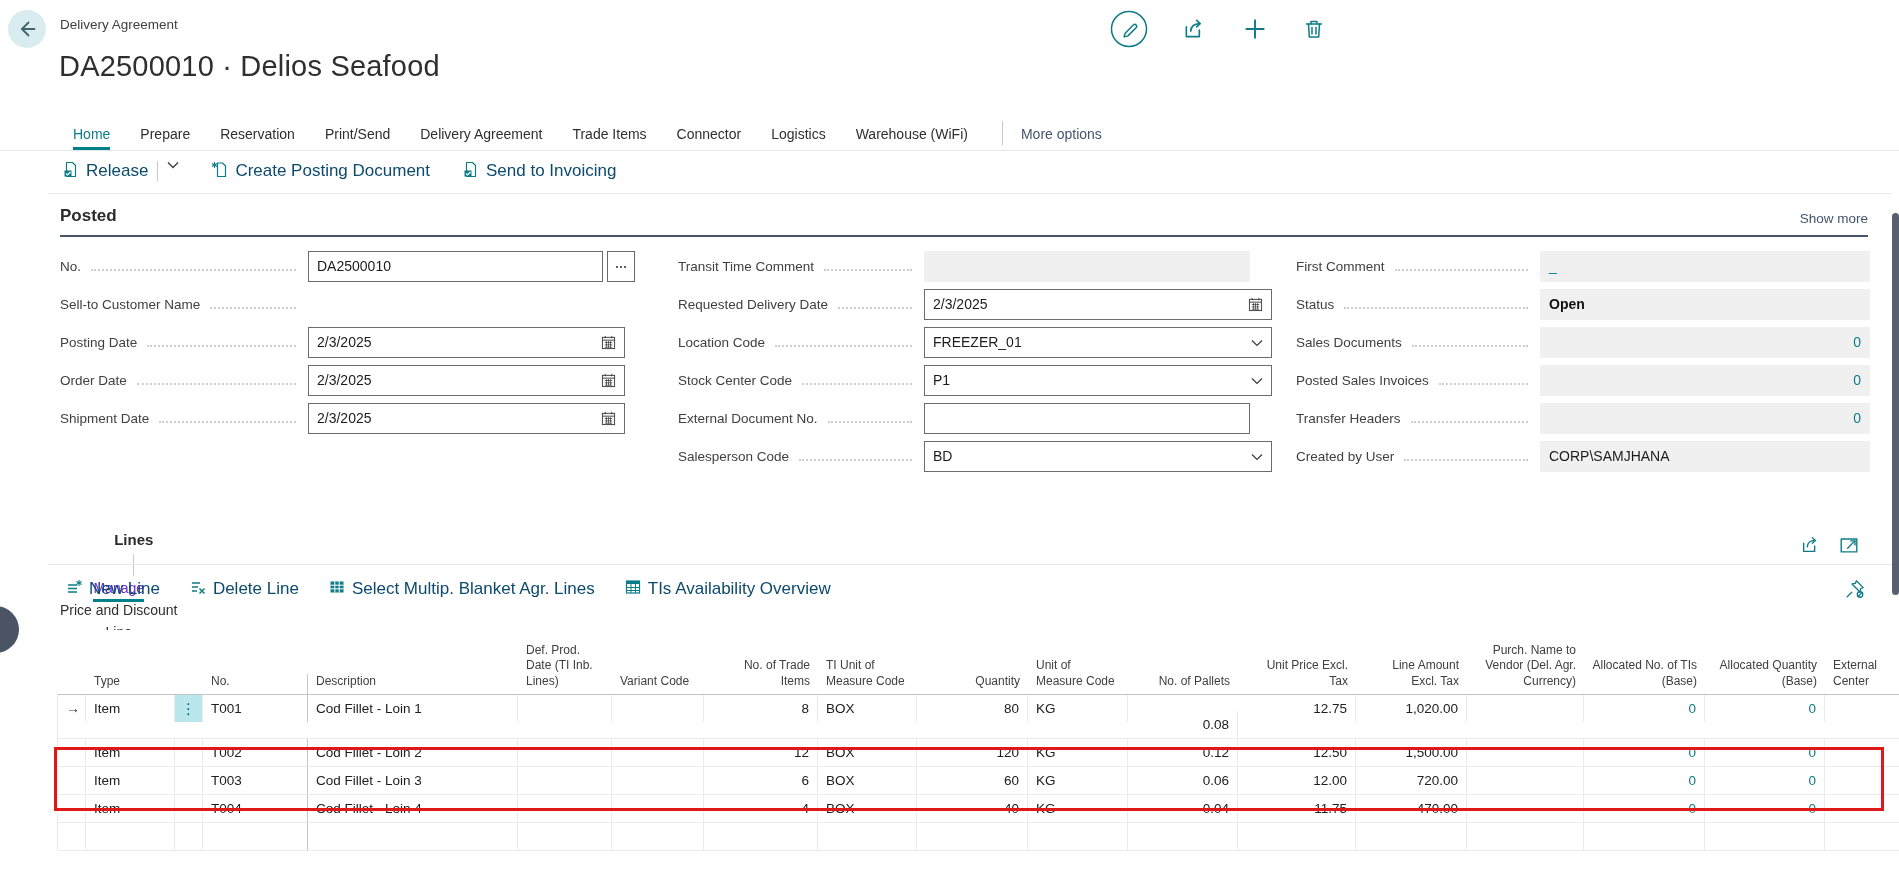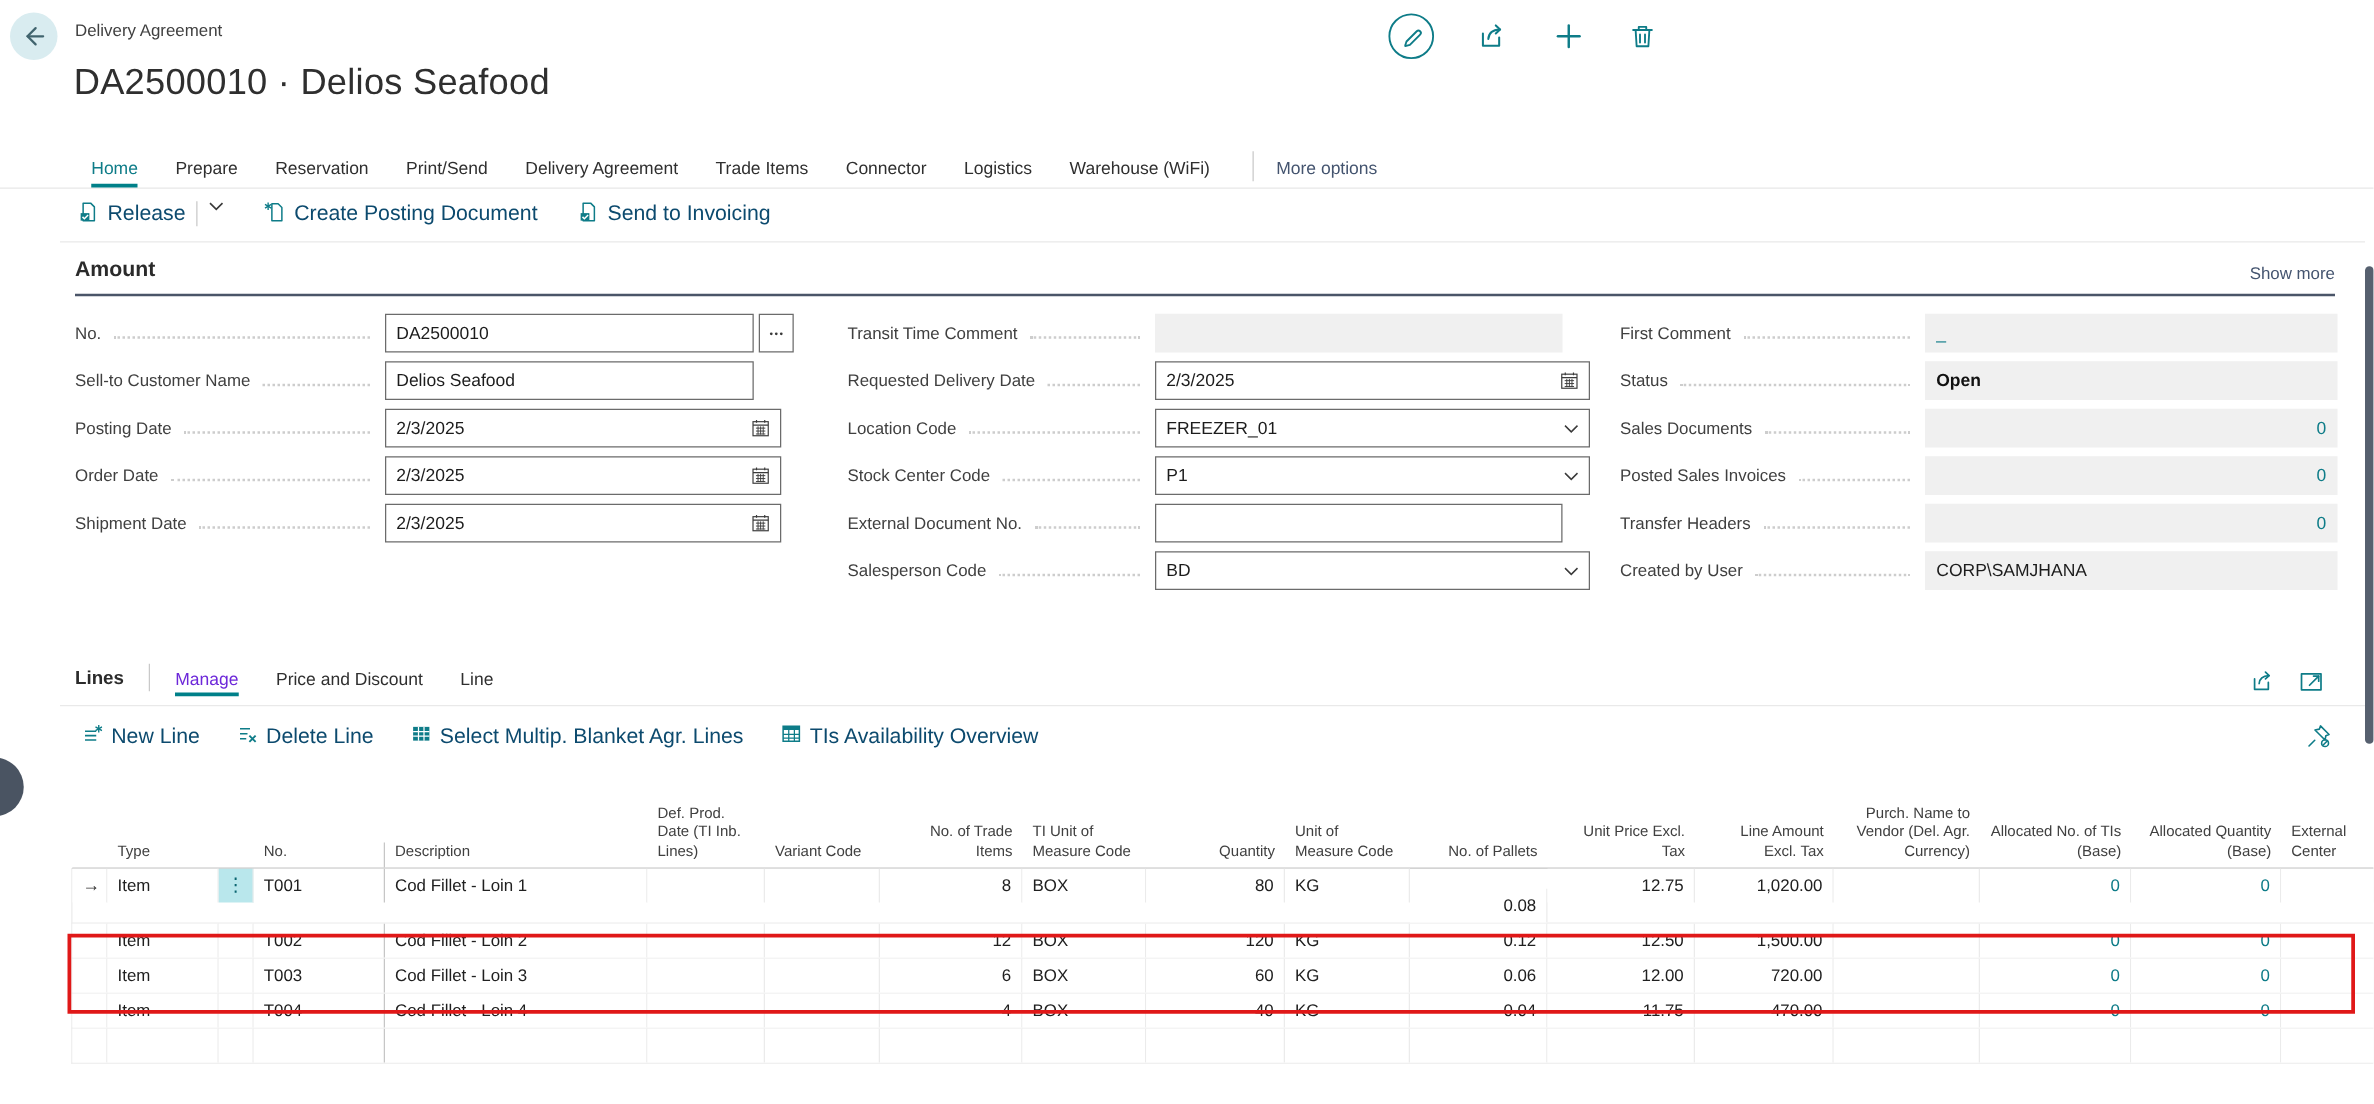--- a/index.html
+++ b/index.html
@@ -47,21 +47,21 @@
   .gray{background:#f0f0f0;border:1px solid transparent;}
   .with-icon{padding-right:30px;}
   .ctl .ctl-icon{position:absolute;right:8px;top:0;height:100%;display:flex;align-items:center;}
   .assist{width:26px;height:29px;border:1px solid #6b6b6b;margin-left:4px;display:flex;align-items:center;
           justify-content:center;cursor:pointer;background:#fff;flex:none;}
   .val-num{display:block;text-align:right;color:#0e7c88;}
   .val-bold{font-weight:700;color:#111;}
   .val-link{color:#0e7c88;}
 
   
-  .lines-head{position:absolute;left:60px;top:531px;display:flex;align-items:flex-end;}
+  .lines-head{position:absolute;left:60px;top:531px;display:flex;align-items:center;flex-direction:column;}
   .lines-title{font-size:15px;font-weight:700;color:#2b2b2b;padding-bottom:6px;}
   .lh-divider{width:1px;height:22px;background:#c9c9c9;margin:0 20px 4px 20px;}
   .lines-tab{font-size:14px;color:#2f2f2f;margin-right:30px;padding-bottom:6px;cursor:pointer;}
   .lines-tab.sel{color:#6d28d9;border-bottom:3px solid #008089;padding-bottom:3px;}
   .lines-right-icons{position:absolute;left:1800px;top:534px;display:flex;gap:16px;}
   .lines-toolbar{position:absolute;left:66px;top:572px;height:34px;display:flex;align-items:center;gap:30px;}
   .pin-btn{position:absolute;left:1844px;top:578px;cursor:pointer;}
 
   
   .table{position:absolute;left:57px;top:630px;width:1842px;background:#fff;}
@@ -191,21 +191,21 @@
             <rect x="2.5" y="9.5" width="7" height="6" fill="#0e7c88"></rect>
             <path d="M4 12.5l1.5 1.5 3-3" fill="none" stroke="#fff" stroke-width="1.2"></path>
           </svg>
       </span>
       <span>Send to Invoicing</span>
     </div>
   </div>
   <div class="sep-line" style="top:193px;"></div>
 
   <div class="general-head">
-    <span class="general-title">Amount</span>
+    <span class="general-title">Posted</span>
     <span class="show-more">Show more</span>
   </div>
 
   <div class="gcol gcol1" style="left:60px;">
     <div class="fld">
       <div class="fld-label">
           <span>No.</span>
           <i class="lead"></i>
         </div>
       <div class="ctl bordered"><span>DA2500010</span></div>
@@ -215,21 +215,20 @@
             <circle cx="6" cy="2" r="1.1" fill="#3b3b3b"></circle>
             <circle cx="10" cy="2" r="1.1" fill="#3b3b3b"></circle>
           </svg>
         </div>
     </div>
     <div class="fld">
       <div class="fld-label">
           <span>Sell-to Customer Name</span>
           <i class="lead"></i>
         </div>
-      <div class="ctl bordered"><span>Delios Seafood</span></div>
     </div>
     <div class="fld">
       <div class="fld-label">
           <span>Posting Date</span>
           <i class="lead"></i>
         </div>
       <div class="ctl bordered with-icon"><span>2/3/2025</span>
         <span class="ctl-icon">
             <svg width="15" height="15" viewBox="0 0 16 16" fill="none" stroke="#3b3b3b" stroke-width="1">
               <rect x="1.5" y="2.5" width="13" height="12"></rect>

